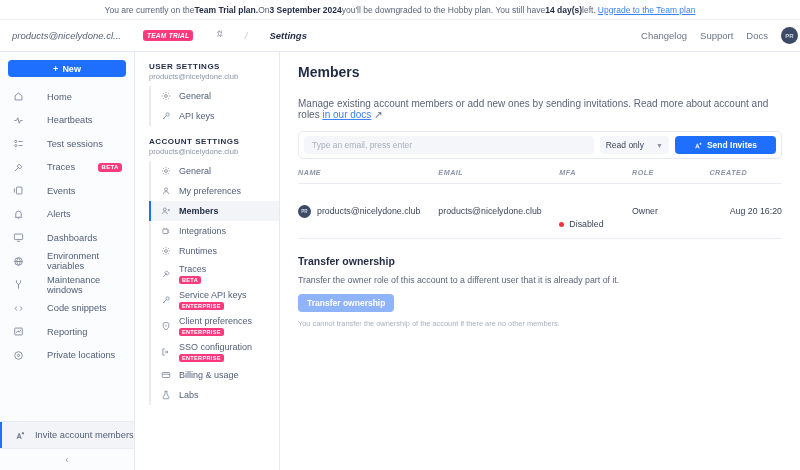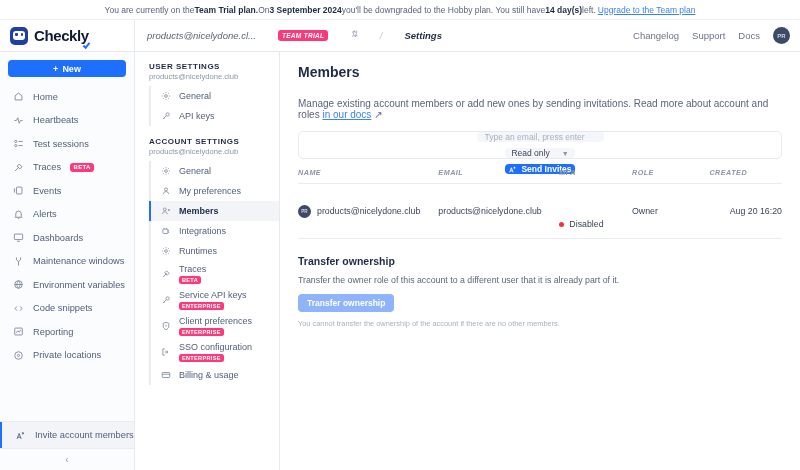--- a/index.html
+++ b/index.html
@@ -69,21 +69,21 @@
   }
   .crumb-account { color: #5a6478; font-size: 9.5px; }
   .pill-trial {
     background: #fb3a7c; color: #fff; font-size: 6.5px; font-weight: 700;
     letter-spacing: .3px; padding: 2px 4px; border-radius: 3px;
   }
   .swap-icon { color: #9aa3b5; font-size: 9px; line-height: 1; }
   .crumb-sep { color: #c3c9d6; }
   .crumb-current { color: #1f2a44; font-weight: 700; font-size: 9.5px; }
   .topnav {
-    display: flex; align-items: center; gap: 13px; padding-right: 10px;
+    display: flex; align-items: center; gap: 13px; padding-right: 2px;
     font-size: 9.5px; color: #6b7488;
   }
   .avatar-top {
     width: 17px; height: 17px; border-radius: 50%;
     background: #3c4a66; color: #cdd5e4;
     font-size: 6px; font-weight: 700;
     display: flex; align-items: center; justify-content: center;
   }
 
   
@@ -99,21 +99,21 @@
   }
   .btn-new {
     margin: 8px 8px 6px 8px;
     height: 17px; border-radius: 4px;
     background: #1f6fff; color: #fff;
     font-size: 9px; font-weight: 600;
     display: flex; align-items: center; justify-content: center; gap: 4px;
   }
   .nav-list { flex: 1; padding-top: 2px; }
   .nav-item {
-    height: 23.5px; display: flex; align-items: center; gap: 9px;
+    height: 23.5px; display: flex; align-items: center; gap: 23px;
     padding-left: 13px; font-size: 9.3px; color: #52607a;
   }
   .nav-item .ico { width: 11px; display: flex; justify-content: center; color: #7d879c; }
   .beta-pill {
     background: #fb3a7c; color: #fff; font-size: 6px; font-weight: 700;
     padding: 1.5px 3.5px; border-radius: 3px; letter-spacing: .3px;
   }
   .sidebar-bottom {
     border-top: 1px solid #e8ebf1;
   }
@@ -166,38 +166,38 @@
     padding: 12px 18px 0 18px; overflow: hidden;
   }
   .page-title { font-size: 14px; font-weight: 700; color: #1f2a44; }
   .page-desc { font-size: 10px; color: #5a6478; margin-top: 18px; }
   .page-desc a { color: #3b82f6; text-decoration: underline; }
 
   .invite-card {
     margin-top: 11px; height: 28px;
     border: 1px solid #e6e9ef; border-radius: 5px;
     background: #fff;
-    display: flex; align-items: center; gap: 6px; padding: 0 5px; flex-direction: column;
+    display: flex; align-items: center; gap: 6px; padding: 0 5px;
   }
   .invite-input {
     flex: 1; height: 18px; border-radius: 4px; background: #f4f6f9;
     border: none; outline: none; padding: 0 8px;
     font-size: 8.5px; color: #4a5468;
     font-family: "Liberation Sans", sans-serif;
   }
   .invite-input::placeholder { color: #a8b0c0; }
   .role-select {
     height: 18px; border-radius: 4px; background: #f4f6f9; border: none;
     display: flex; align-items: center; gap: 12px; padding: 0 6px;
     font-size: 8.5px; color: #3a4458;
   }
   .role-select .chev { color: #8b94a8; font-size: 7px; }
   .btn-send {
     height: 18px; border-radius: 4px; background: #1f6fff; color: #fff;
-    display: flex; align-items: center; gap: 4px; padding: 0 3px;
+    display: flex; align-items: center; gap: 4px; padding: 0 19px;
     font-size: 8.5px; font-weight: 700; justify-content: center;
   }
 
   table.members { width: 100%; border-collapse: collapse; margin-top: 9px; }
   table.members th {
     text-align: left; font-size: 7.2px; font-weight: 700; letter-spacing: .5px;
     color: #8b94a8; padding: 0 0 6px 0; border-bottom: 1px solid #e9ecf2; font-style: italic;
   }
   table.members td {
     font-size: 8.8px; color: #3a4458; padding: 9px 0;
@@ -234,26 +234,20 @@
       <b>Team Trial plan.</b>
       <span> On </span>
       <b>3 September 2024</b>
       <span> you'll be downgraded to the Hobby plan. You still have </span>
       <b>14 day(s)</b>
       <span> left. </span>
       <a href="#">Upgrade to the Team plan</a>
   </div>
 
   <div class="topbar">
-    <div class="logo-zone">
-      <div class="logo-mark">
-          <div class="face"></div>
-        </div>
-      <div class="logo-text"><span>Checkly</span><span class="tick"></span></div>
-    </div>
     <div class="crumbs">
       <span class="crumb-account">products@nicelydone.cl...</span>
       <span class="pill-trial">TEAM TRIAL</span>
       <span class="swap-icon">⇅</span>
       <span class="crumb-sep">/</span>
       <span class="crumb-current">Settings</span>
     </div>
     <div class="topnav">
       <span>Changelog</span>
       <span>Support</span>
@@ -336,35 +330,35 @@
                 <rect x="2" y="3" width="12" height="8" rx="1"></rect>
                 <path d="M6 13.5h4"></path>
               </svg>
             </span>
           <span>Dashboards</span>
         </div>
 
         <div class="nav-item">
           <span class="ico">
               <svg width="11" height="11" viewBox="0 0 16 16" fill="none" stroke="currentColor" stroke-width="1.3">
+                <circle cx="8" cy="8" r="5.5"></circle>
+                <path d="M2.5 8h11M8 2.5c3 3.5 3 7.5 0 11-3-3.5-3-7.5 0-11z"></path>
+              </svg>
+            </span>
+          <span>Environment variables</span>
+        </div>
+
+        <div class="nav-item">
+          <span class="ico">
+              <svg width="11" height="11" viewBox="0 0 16 16" fill="none" stroke="currentColor" stroke-width="1.3">
                 <path d="M5 2v3.5L8 8l3-2.5V2"></path>
                 <path d="M8 8v6"></path>
               </svg>
             </span>
           <span>Maintenance windows</span>
-        </div>
-
-        <div class="nav-item">
-          <span class="ico">
-              <svg width="11" height="11" viewBox="0 0 16 16" fill="none" stroke="currentColor" stroke-width="1.3">
-                <circle cx="8" cy="8" r="5.5"></circle>
-                <path d="M2.5 8h11M8 2.5c3 3.5 3 7.5 0 11-3-3.5-3-7.5 0-11z"></path>
-              </svg>
-            </span>
-          <span>Environment variables</span>
         </div>
 
         <div class="nav-item">
           <span class="ico">
               <svg width="11" height="11" viewBox="0 0 16 16" fill="none" stroke="currentColor" stroke-width="1.3">
                 <path d="M5.5 5L3 8l2.5 3M10.5 5L13 8l-2.5 3"></path>
               </svg>
             </span>
           <span>Code snippets</span>
         </div>
@@ -542,20 +536,29 @@
         <div class="snav-item">
           <span class="ico">
               <svg width="10" height="10" viewBox="0 0 16 16" fill="none" stroke="currentColor" stroke-width="1.3">
                 <rect x="2" y="4" width="12" height="8" rx="1.2"></rect>
                 <path d="M2 6.8h12"></path>
               </svg>
             </span>
           <span>Billing &amp; usage</span>
         </div>
 
+        <div class="snav-item">
+          <span class="ico">
+              <svg width="10" height="10" viewBox="0 0 16 16" fill="none" stroke="currentColor" stroke-width="1.3">
+                <path d="M6.5 2v4L3.3 12.2c-.4.8.1 1.8 1 1.8h7.4c.9 0 1.4-1 1-1.8L9.5 6V2"></path>
+                <path d="M5.8 2h4.4"></path>
+              </svg>
+            </span>
+          <span>Labs</span>
+        </div>
 
       </div>
     </div>
 
     <div class="main">
       <div class="page-title">Members</div>
       <div class="page-desc">
         <span>Manage existing account members or add new ones by sending invitations. Read more about account and roles </span><a href="#">in our docs</a><span> ↗</span>
       </div>
 

